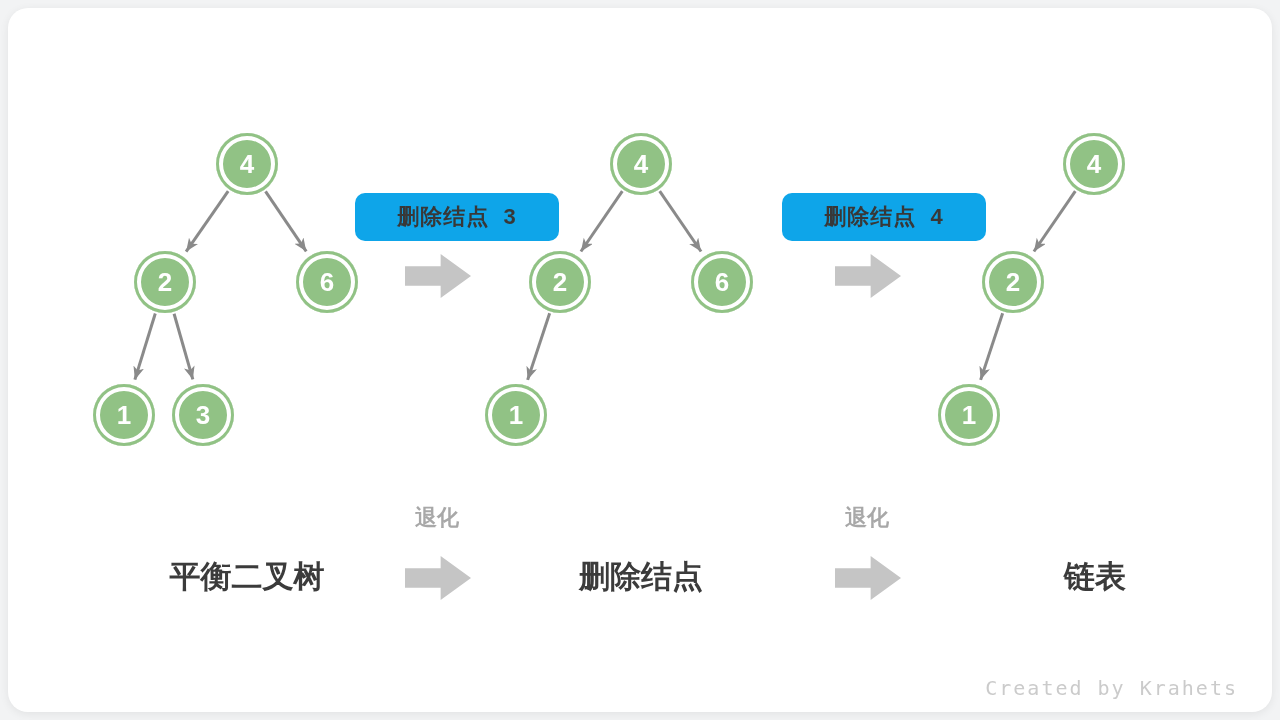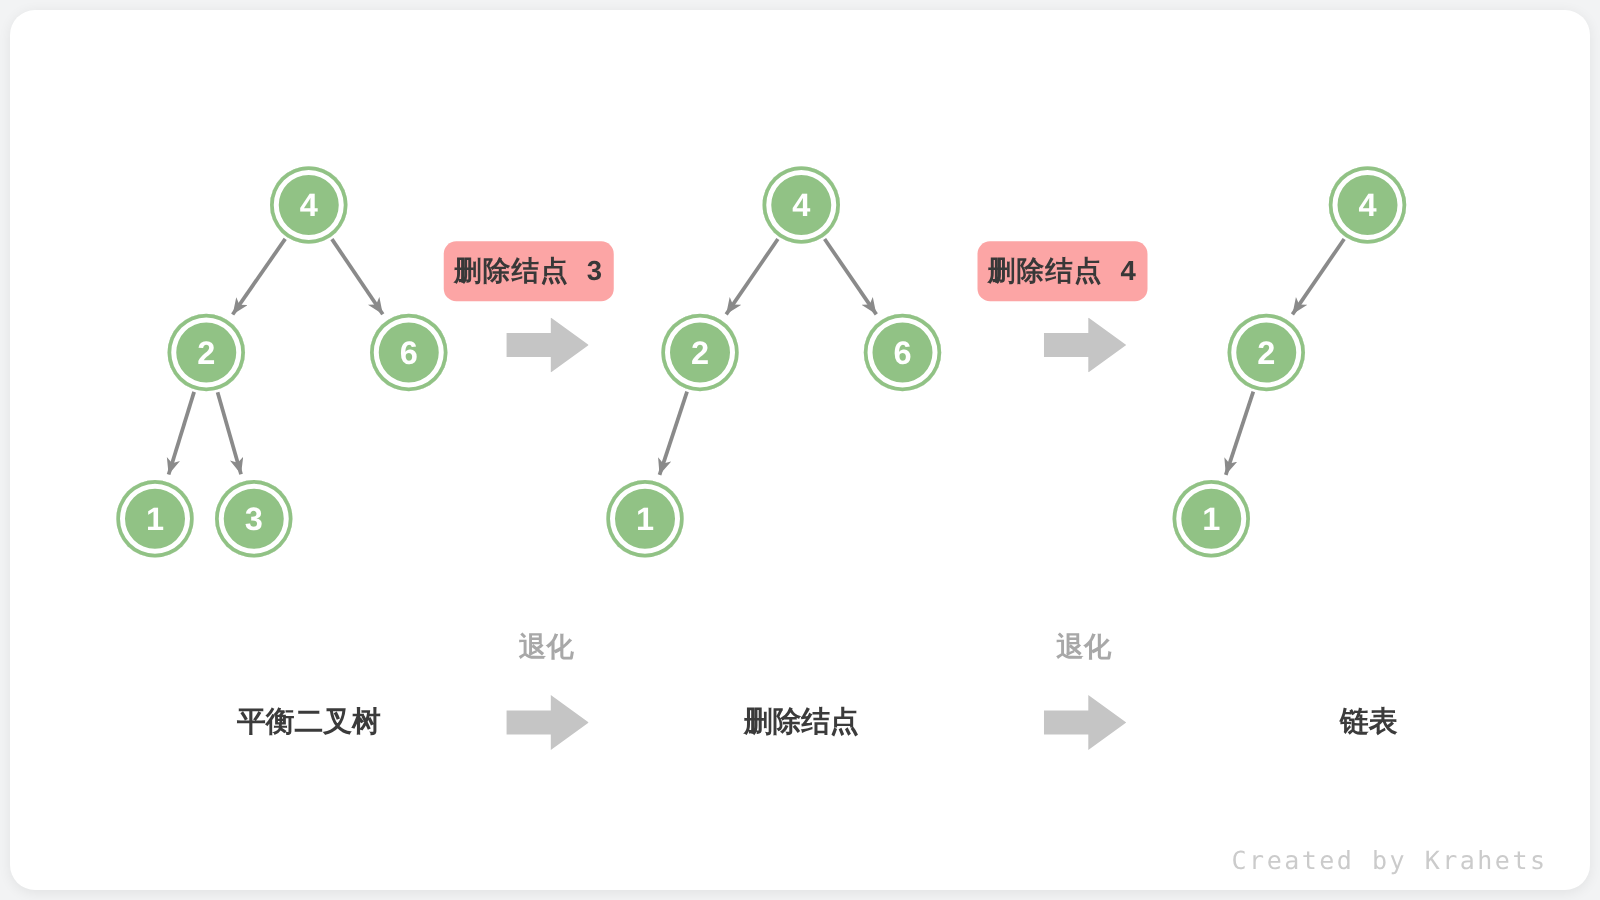--- a/index.html
+++ b/index.html
@@ -42,44 +42,44 @@
     box-shadow: inset 0 0 0 3px #91c285, inset 0 0 0 7px #ffffff;
     display: flex;
     align-items: center;
     justify-content: center;
     color: #ffffff;
     font-size: 26px;
     font-weight: bold;
   }
   .badge {
     position: absolute;
-    width: 136px;
+    width: 204px;
     height: 48px;
     border-radius: 10px;
-    background: #fca5a5;
+    background: #0ea5e9;
     display: flex;
     align-items: center;
     justify-content: center;
     font-size: 22px;
     font-weight: bold;
     color: #383838;
     letter-spacing: 1px;
     white-space: pre;
   }
   .block-arrow {
     position: absolute;
     width: 66px;
     height: 44px;
     background: #c5c5c5;
     clip-path: polygon(0 28%, 54% 28%, 54% 0, 100% 50%, 54% 100%, 54% 72%, 0 72%);
   }
   .caption {
     position: absolute;
     transform: translate(-50%, -50%);
-    font-size: 23px;
+    font-size: 31px;
     font-weight: bold;
     white-space: nowrap;
   }
   .caption.dark { color: #3b3b3b; }
   .caption.muted { color: #a8a8a8; font-size: 22px; }
   .watermark {
     position: absolute;
     right: 42px;
     bottom: 20px;
     font-family: "DejaVu Sans Mono", "Liberation Mono", monospace;

